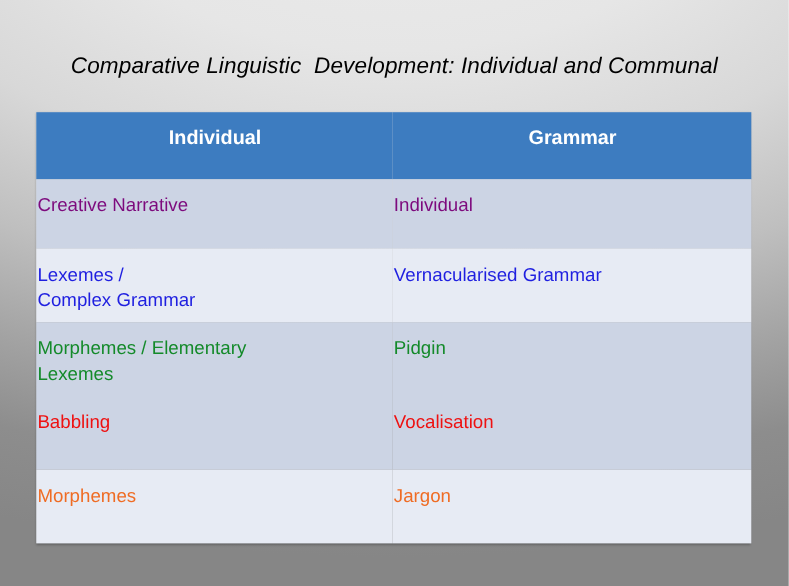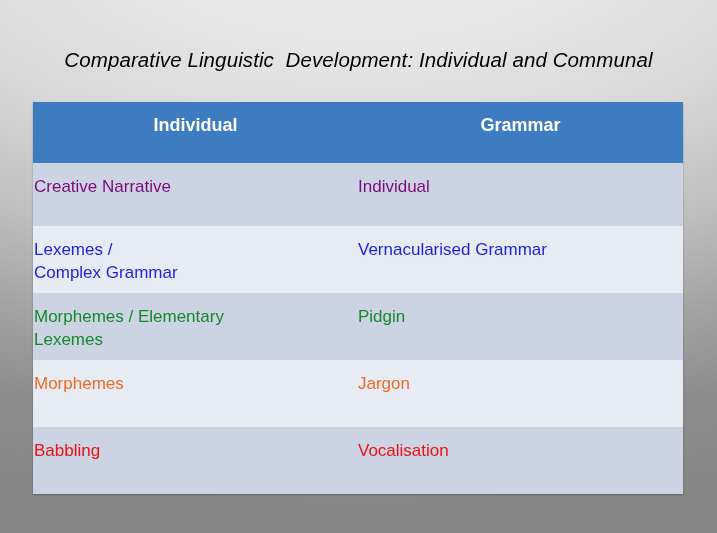--- a/index.html
+++ b/index.html
@@ -159,34 +159,34 @@
       <tr class="body-row h-tall">
         <td class="bcell-first shade-dark">
           <div class="cell-inner txt-green">Morphemes / Elementary
 Lexemes</div>
         </td>
         <td class="shade-dark">
           <div class="cell-inner txt-green">Pidgin</div>
         </td>
       </tr>
 
+      <tr class="body-row h-tall row-last">
+        <td class="bcell-first shade-dark">
+          <div class="cell-inner txt-red">Babbling</div>
+        </td>
+        <td class="shade-dark">
+          <div class="cell-inner txt-red">Vocalisation</div>
+        </td>
+      </tr>
+
       <tr class="body-row h-tall">
         <td class="bcell-first shade-light">
           <div class="cell-inner txt-orange">Morphemes</div>
         </td>
         <td class="shade-light">
           <div class="cell-inner txt-orange">Jargon</div>
         </td>
       </tr>
 
-      <tr class="body-row h-tall row-last">
-        <td class="bcell-first shade-dark">
-          <div class="cell-inner txt-red">Babbling</div>
-        </td>
-        <td class="shade-dark">
-          <div class="cell-inner txt-red">Vocalisation</div>
-        </td>
-      </tr>
-
     </tbody>
   </table>
 
 </div>
 
 </body></html>

